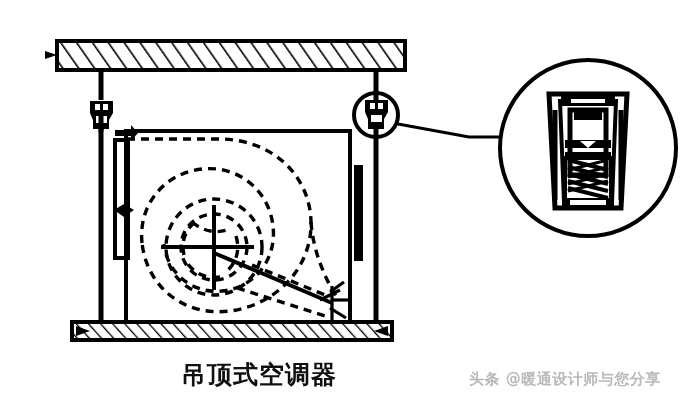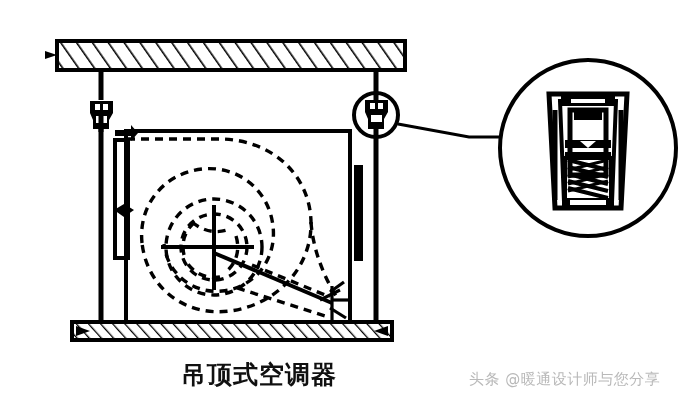--- a/index.html
+++ b/index.html
@@ -40,21 +40,21 @@
     letter-spacing: 1px;
     color: #101010;
     white-space: nowrap;
   }
   .watermark-label {
     position: absolute;
     left: 455px;
     top: 370px;
     font-family: "DejaVu Sans", "Liberation Sans", sans-serif;
     font-size: 15px;
-    font-weight: 400;
+    font-weight: 700;
     color: #b9b9b9;
     white-space: nowrap;
     letter-spacing: 0.5px;
   }
 </style>
 </head>
 <body>
 
 <div id="figure-root">
 

